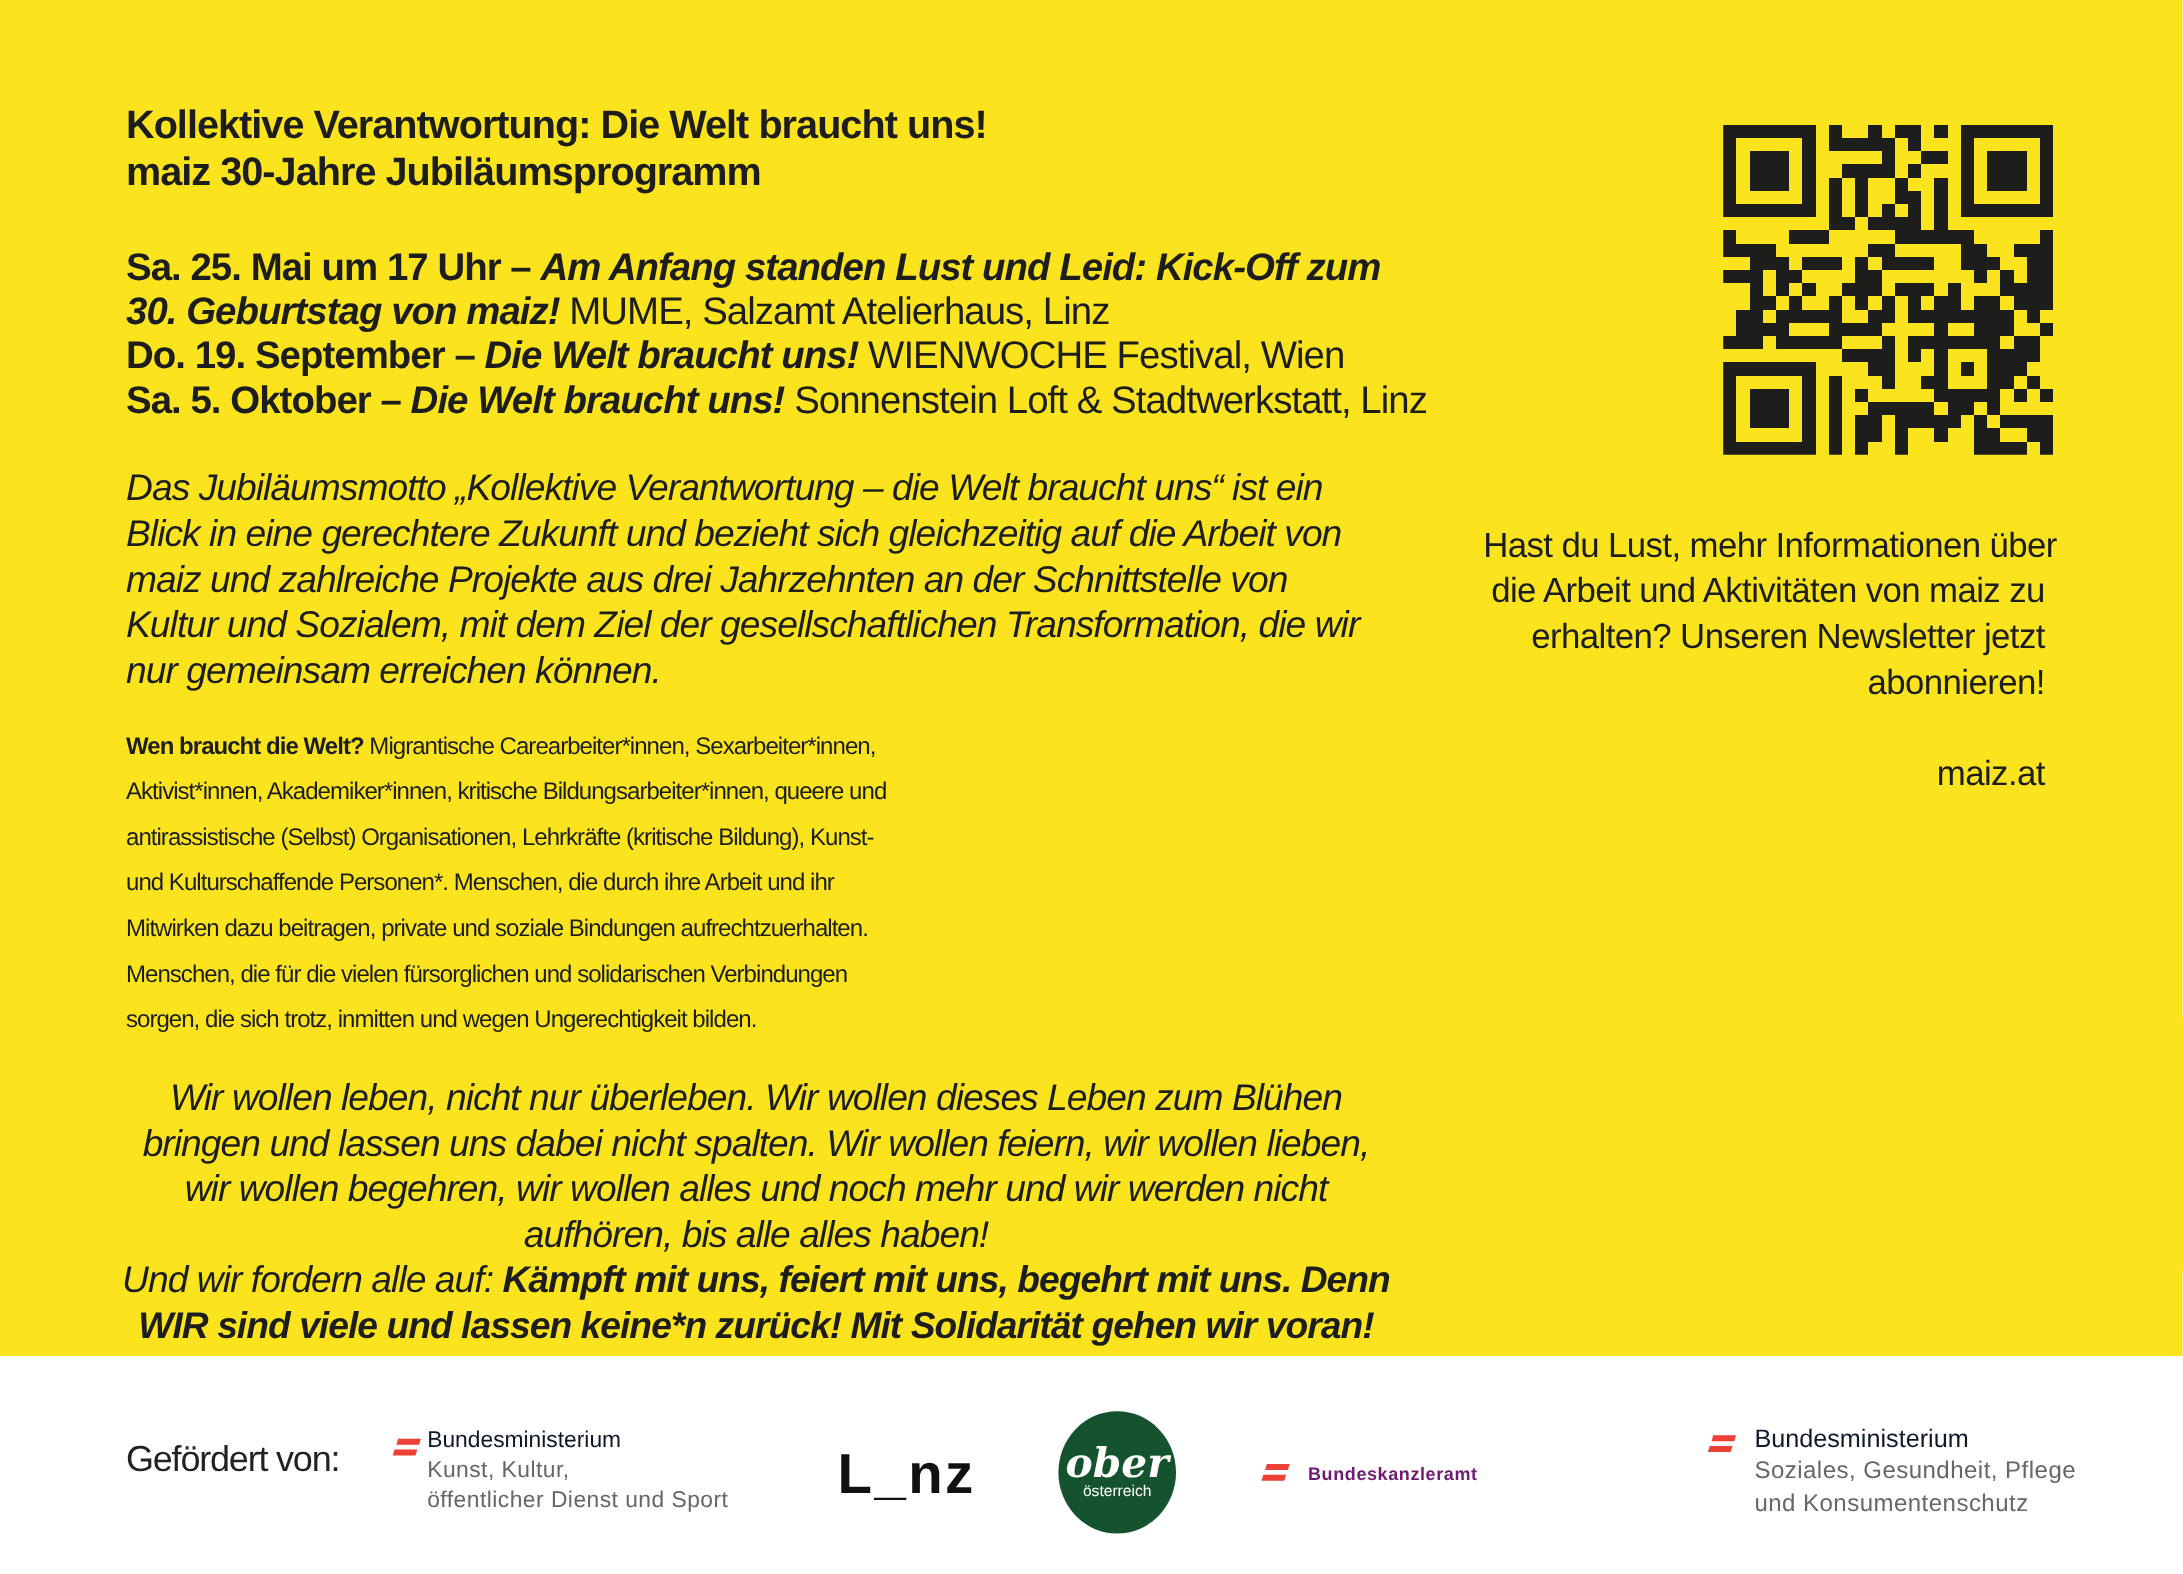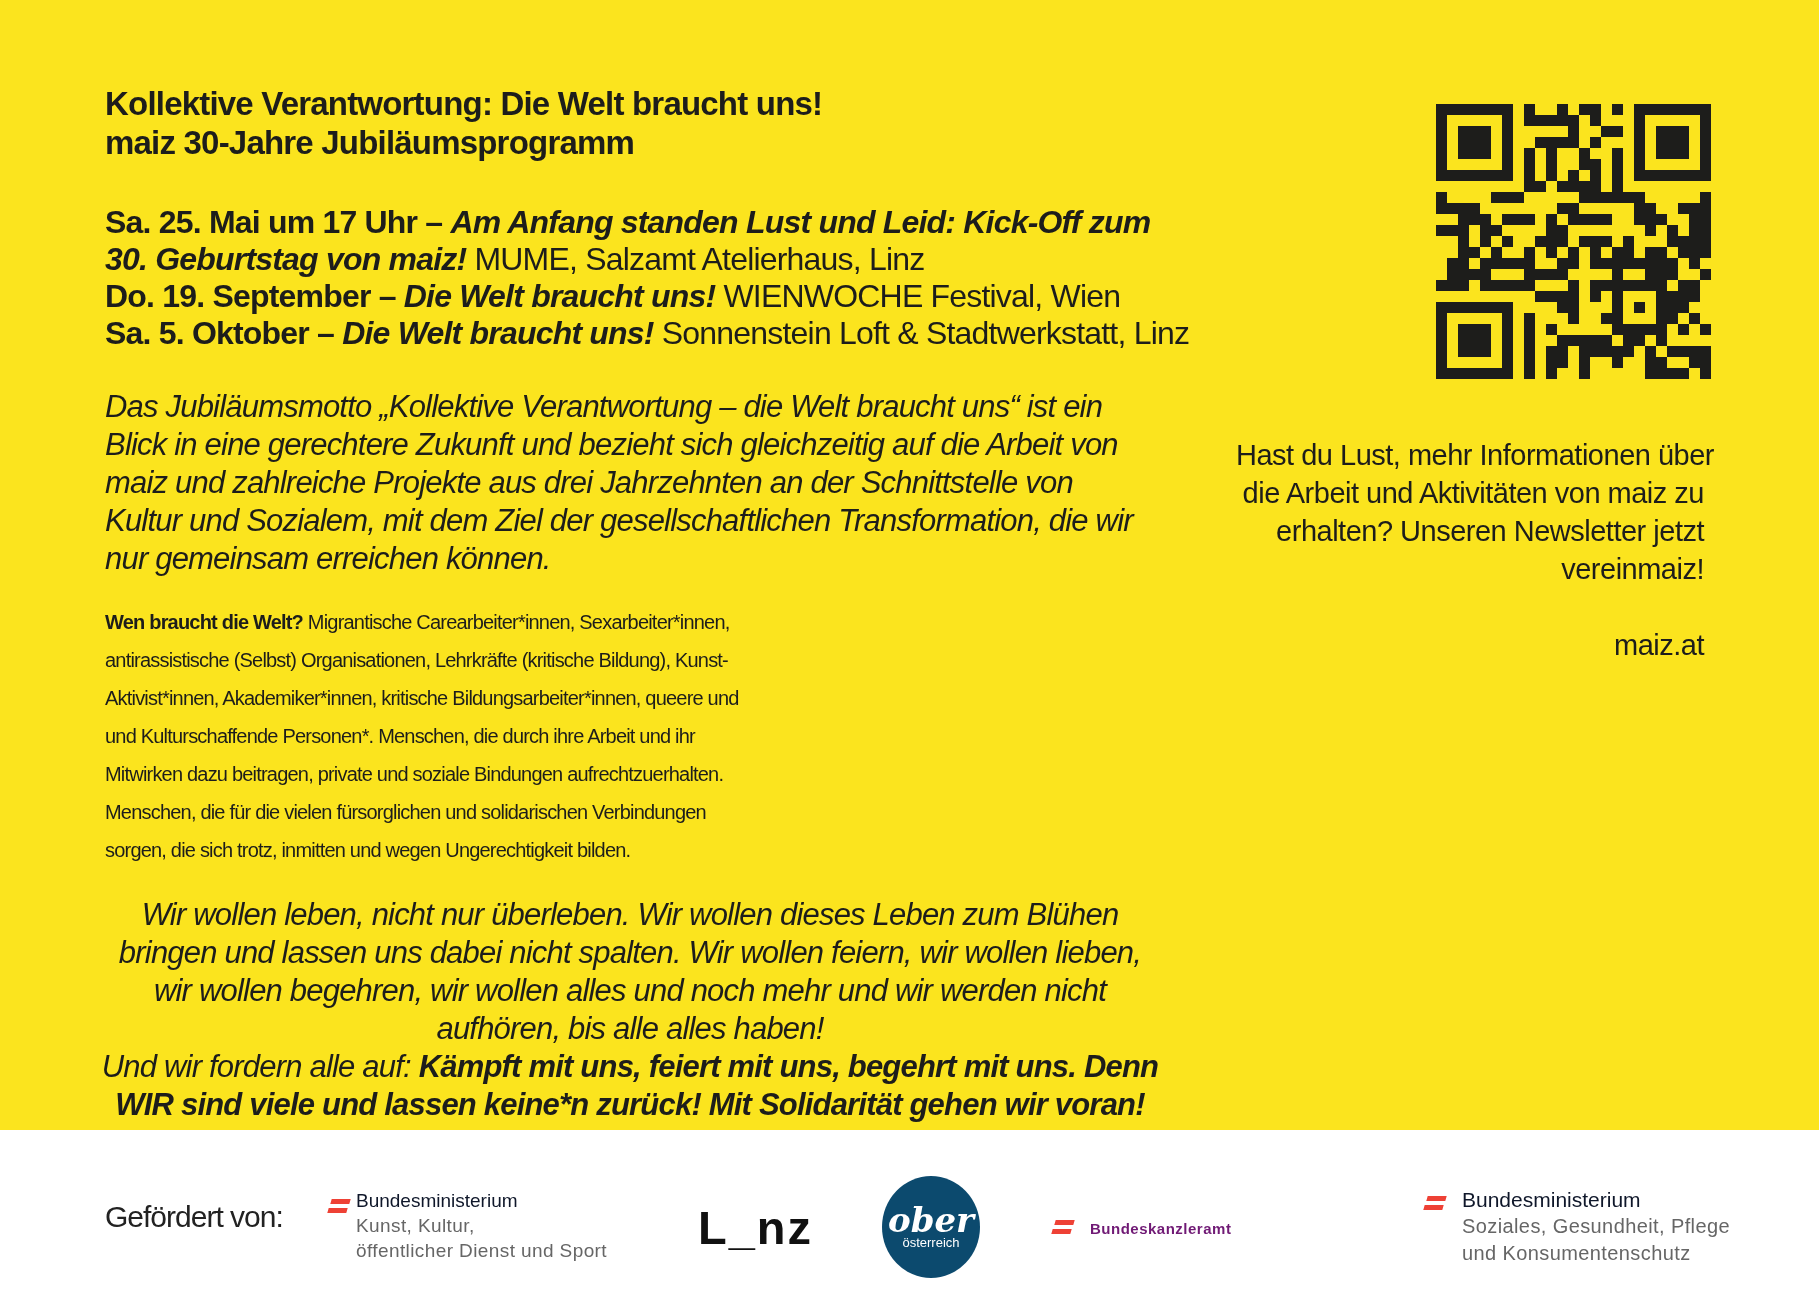--- a/index.html
+++ b/index.html
@@ -26,21 +26,21 @@
   .fb{display:block;height:5px;background:#ee4135;transform:skewX(-16deg);}
   .fb.t{width:19px;margin-left:3px;margin-bottom:4px;}
   .fb.b{width:19px;margin-left:0;}
   .ministry{position:absolute;white-space:nowrap;}
   .ministry .mtitle{font-weight:400;color:#0f172a;}
   .ministry .msub{color:#666;letter-spacing:0.4px;}
   .m1{left:356px;top:58px;font-size:19px;line-height:25px;}
   .m2{left:1462px;top:56px;font-size:20px;line-height:27px;}
   .m2 .mtitle{font-size:21px;}
   .linz{position:absolute;left:698px;top:70px;font-size:47px;font-weight:800;letter-spacing:2px;color:#111;}
-  .ober{position:absolute;left:882px;top:46px;width:98px;height:102px;background:#0c4a6e;border-radius:50%;
+  .ober{position:absolute;left:882px;top:46px;width:98px;height:102px;background:#14532d;border-radius:50%;
         display:flex;flex-direction:column;align-items:center;justify-content:center;color:#fff;}
   .ober .o1{font-family:"DejaVu Serif", serif;font-style:italic;font-weight:700;font-size:34px;line-height:32px;}
   .ober .o2{font-size:13px;line-height:14px;}
   .bka{position:absolute;left:1090px;top:90px;font-size:15px;font-weight:600;letter-spacing:0.5px;color:#701a75;}
 </style>
 </head>
 <body>
 
 <div class="page">
   <div class="yellow">
@@ -60,22 +60,22 @@
     <div class="block para1">
         <div class="line">Das Jubiläumsmotto „Kollektive Verantwortung – die Welt braucht uns“ ist ein</div>
         <div class="line">Blick in eine gerechtere Zukunft und bezieht sich gleichzeitig auf die Arbeit von</div>
         <div class="line">maiz und zahlreiche Projekte aus drei Jahrzehnten an der Schnittstelle von</div>
         <div class="line">Kultur und Sozialem, mit dem Ziel der gesellschaftlichen Transformation, die wir</div>
         <div class="line">nur gemeinsam erreichen können.</div>
       </div>
 
     <div class="block para2">
         <div class="line"><span class="s-b">Wen braucht die Welt?</span><span> Migrantische Carearbeiter*innen, Sexarbeiter*innen,</span></div>
+        <div class="line"><span>Aktivist*innen, Akademiker*innen, kritische Bildungsarbeiter*innen, queere und</span></div>
         <div class="line"><span>antirassistische (Selbst) Organisationen, Lehrkräfte (kritische Bildung), Kunst-</span></div>
-        <div class="line"><span>Aktivist*innen, Akademiker*innen, kritische Bildungsarbeiter*innen, queere und</span></div>
         <div class="line"><span>und Kulturschaffende Personen*. Menschen, die durch ihre Arbeit und ihr</span></div>
         <div class="line"><span>Mitwirken dazu beitragen, private und soziale Bindungen aufrechtzuerhalten.</span></div>
         <div class="line"><span>Menschen, die für die vielen fürsorglichen und solidarischen Verbindungen</span></div>
         <div class="line"><span>sorgen, die sich trotz, inmitten und wegen Ungerechtigkeit bilden.</span></div>
       </div>
 
     <div class="block manifesto">
         <div class="line"><span class="s-i">Wir wollen leben, nicht nur überleben. Wir wollen dieses Leben zum Blühen</span></div>
         <div class="line"><span class="s-i">bringen und lassen uns dabei nicht spalten. Wir wollen feiern, wir wollen lieben,</span></div>
         <div class="line"><span class="s-i">wir wollen begehren, wir wollen alles und noch mehr und wir werden nicht</span></div>
@@ -421,21 +421,21 @@
         <rect x="20" y="24" width="1" height="1" fill="#1d1d1b"></rect>
         <rect x="21" y="24" width="1" height="1" fill="#1d1d1b"></rect>
         <rect x="22" y="24" width="1" height="1" fill="#1d1d1b"></rect>
         <rect x="24" y="24" width="1" height="1" fill="#1d1d1b"></rect>
       </svg>
 
     <div class="block newsletter">
         <div class="line">Hast du Lust, mehr Informationen über</div>
         <div class="line">die Arbeit und Aktivitäten von maiz zu</div>
         <div class="line">erhalten? Unseren Newsletter jetzt</div>
-        <div class="line">vereinmaiz!</div>
+        <div class="line">abonnieren!</div>
       </div>
 
     <div class="block contacts">
         <div class="line">maiz.at</div>
       </div>
   </div>
 
   <div class="footer">
     <div class="gef">Gefördert von:</div>
 

